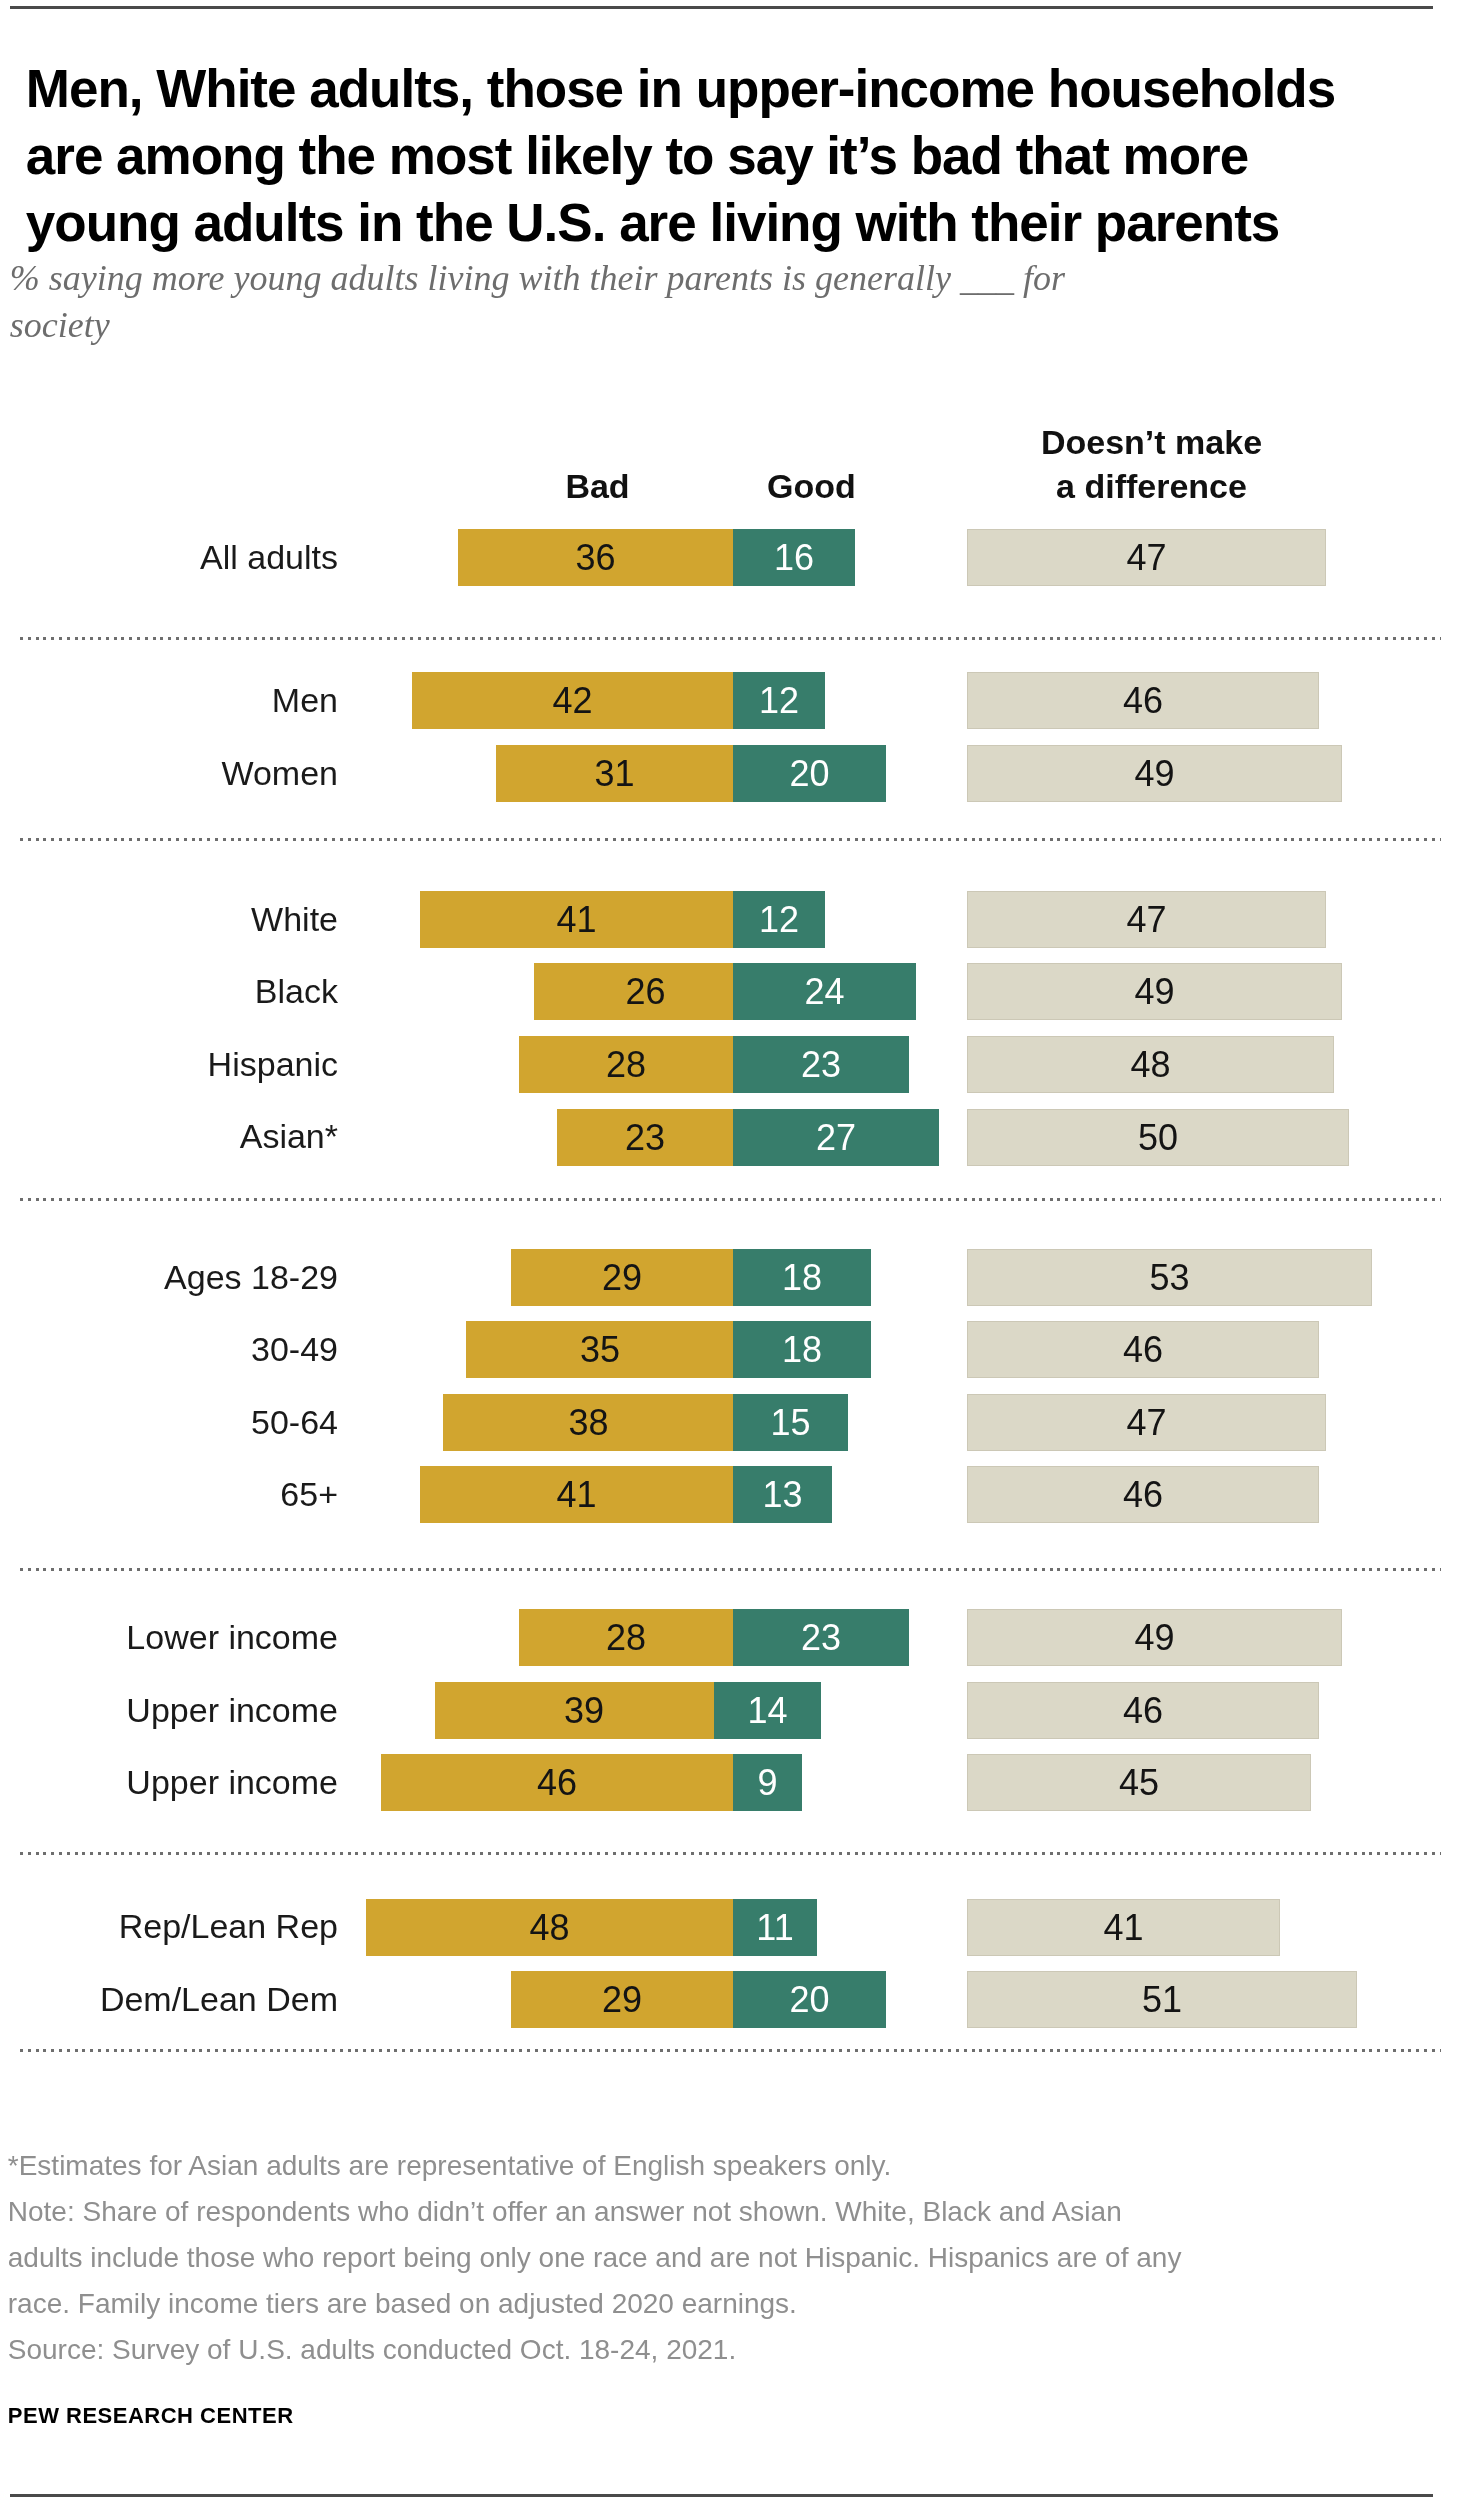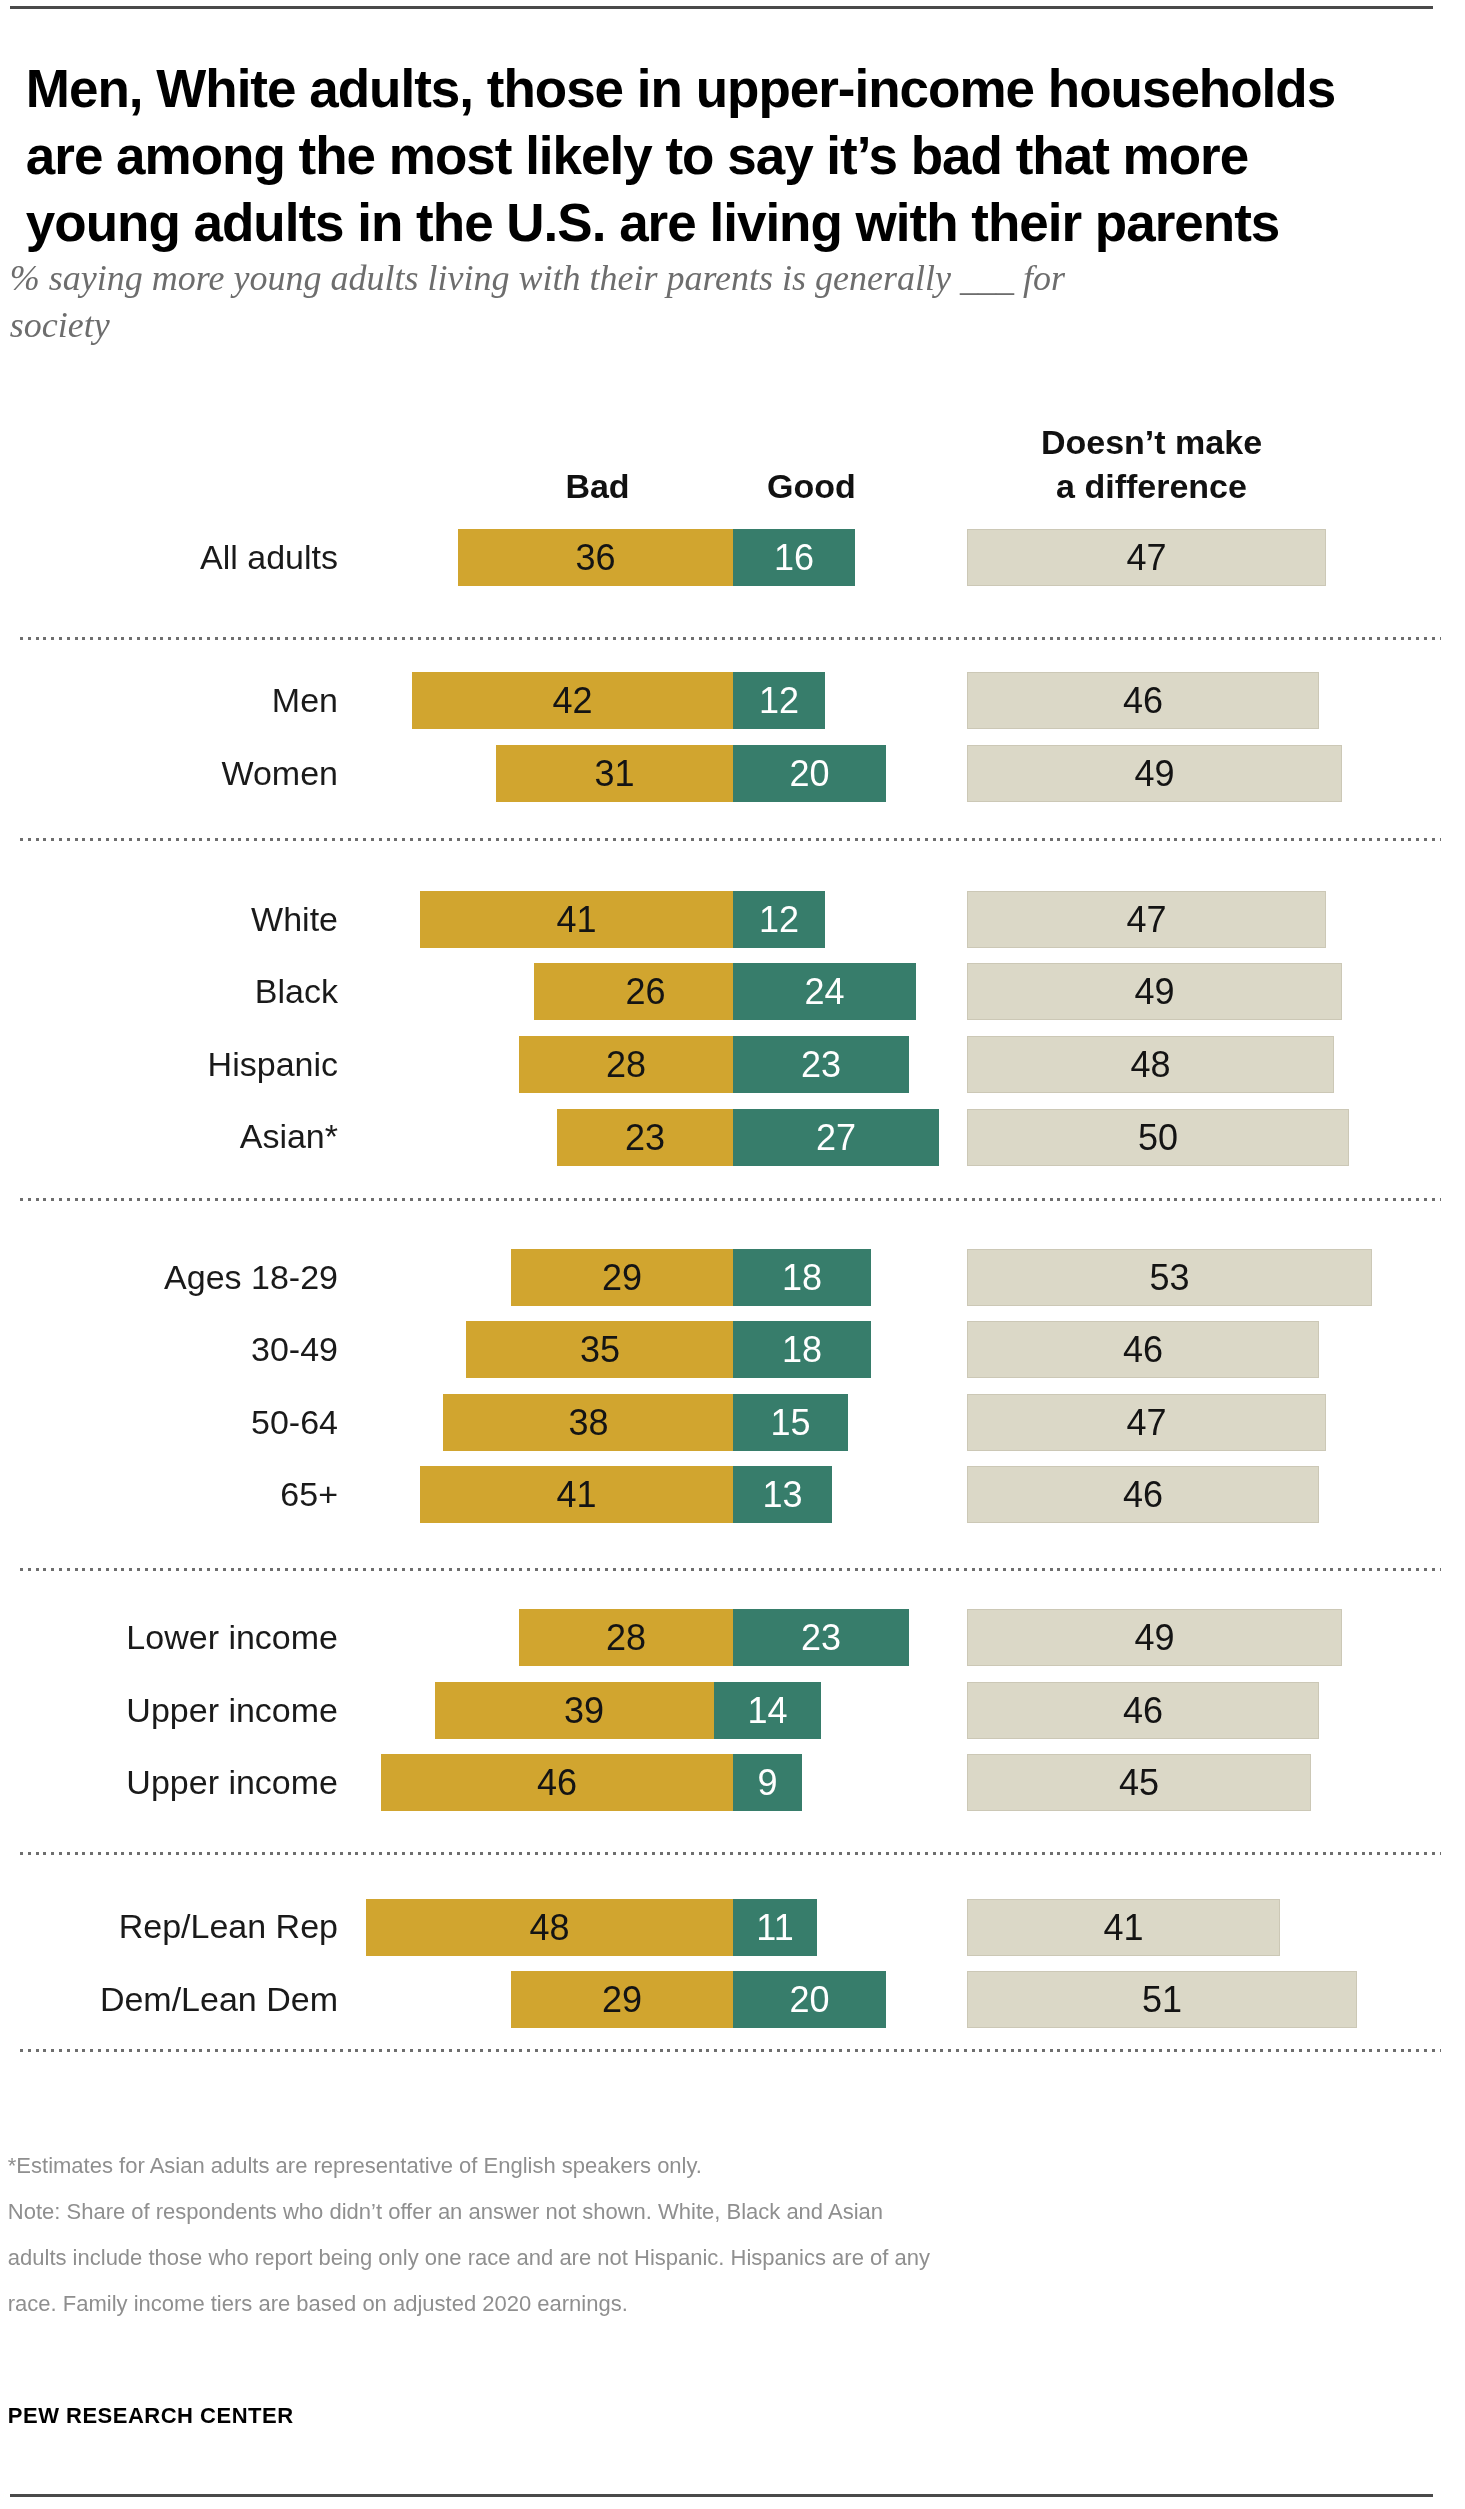--- a/index.html
+++ b/index.html
@@ -19,21 +19,21 @@
   .hdr.dmd{left:990px;top:420px;width:323px;}
   .row-label{position:absolute;left:0;width:338px;text-align:right;font-size:34px;
              line-height:39px;color:#1a1a1a;}
   .bar{position:absolute;height:57px;display:flex;align-items:center;justify-content:center;
        font-size:36px;box-sizing:border-box;}
   .bar.bad{background:#d1a52f;color:#141414;}
   .bar.good{background:#377d6b;color:#ffffff;}
   .bar.neutral{background:#dbd8c7;color:#141414;border:1px solid #ccc8b6;}
   .divider{position:absolute;left:19.6px;width:1421px;height:2.9px;
            background-image:repeating-linear-gradient(to right,#6e6e6e 0 2.9px,transparent 2.9px 7.8px);}
-  .footer-block{position:absolute;left:7.8px;top:2143px;width:1451px;font-size:22px;
+  .footer-block{position:absolute;left:7.8px;top:2143px;width:1451px;font-size:28px;
                 line-height:46px;color:#8f8f8f;}
   .footer-block div{white-space:pre-line;}
   .brand{position:absolute;left:7.8px;top:2403px;font-size:22px;font-weight:bold;
          letter-spacing:0.5px;color:#000;}
 </style>
 </head>
 <body>
 
 <div class="page">
   <div class="rule top"></div>
@@ -120,19 +120,20 @@
       <div class="divider" style="top: 1568px;"></div>
       <div class="divider" style="top: 1852px;"></div>
       <div class="divider" style="top: 2049px;"></div>
     </div>
 
   <div class="footer-block">
     <div>*Estimates for Asian adults are representative of English speakers only.</div>
     <div>Note: Share of respondents who didn’t offer an answer not shown. White, Black and Asian
 adults include those who report being only one race and are not Hispanic. Hispanics are of any
 race. Family income tiers are based on adjusted 2020 earnings.</div>
+    <div>Source: Survey of U.S. adults conducted Oct. 18-24, 2021.</div>
   </div>
 
   <div class="brand">PEW RESEARCH CENTER</div>
 
   <div class="rule bottom"></div>
 </div>
 
 
 </body></html>

